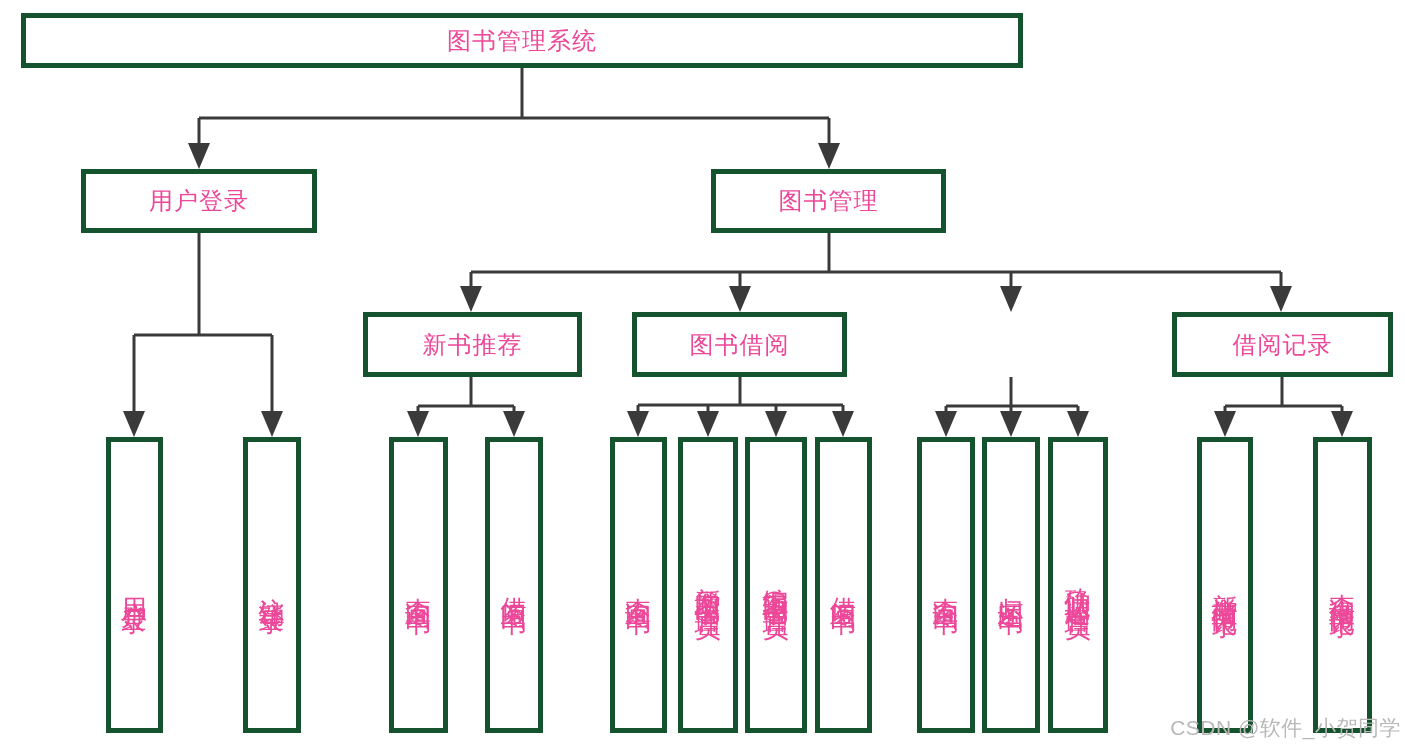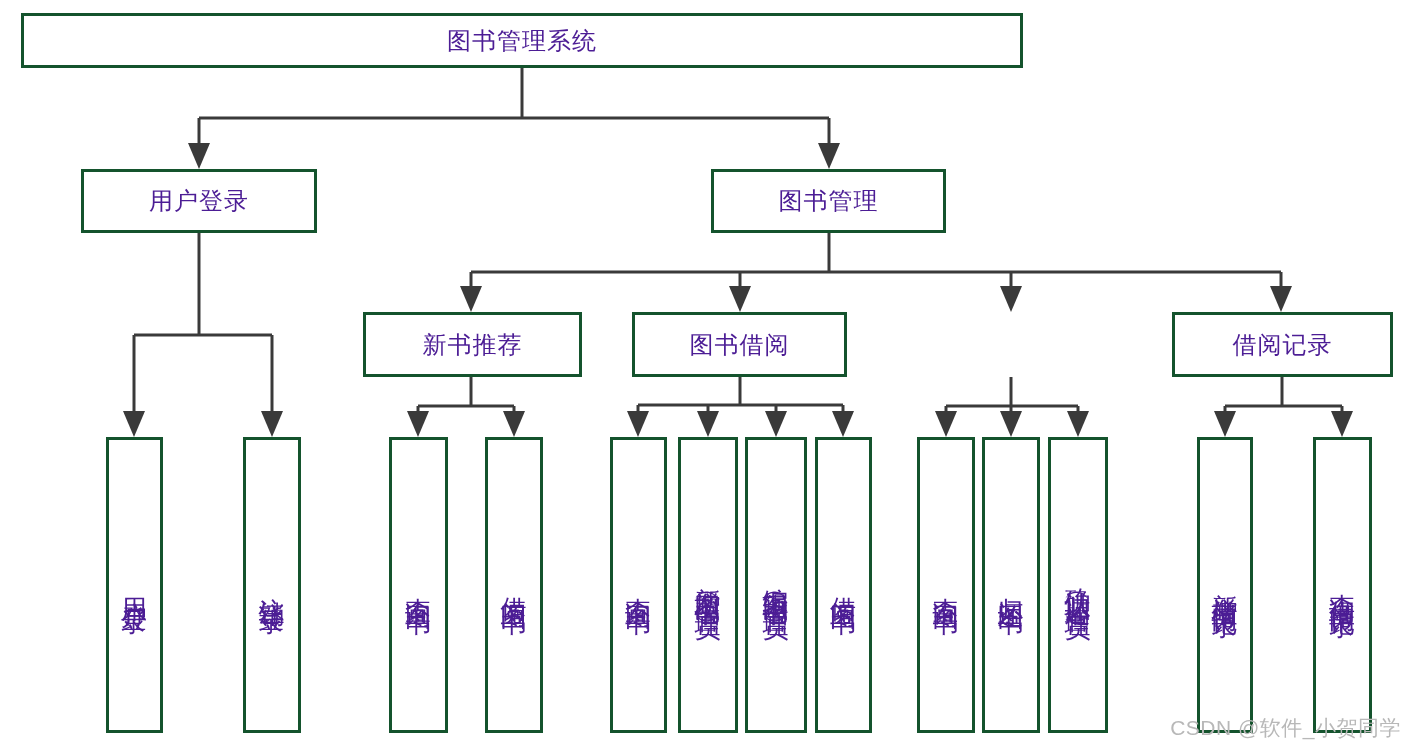--- a/index.html
+++ b/index.html
@@ -7,24 +7,24 @@
     position:relative;
     width:1405px;height:747px;
     background:#ffffff;
     font-family:"Liberation Sans", sans-serif;
     overflow:hidden;
   }
   #wires{position:absolute;left:0;top:0;width:1405px;height:747px;}
   .box{
     position:absolute;
     box-sizing:border-box;
-    border:3px solid #14532d;
+    border:5px solid #14532d;
     background:#ffffff;
     display:flex;align-items:center;justify-content:center;
-    color:#4c1d95;
+    color:#ec4899;
     font-size:24px;
     letter-spacing:1px;
     text-align:left;
     z-index:2;
   }
   .hbox{white-space:nowrap;}
   .vbox{
     writing-mode:vertical-lr;
     text-orientation:mixed;
     font-size:26px;

